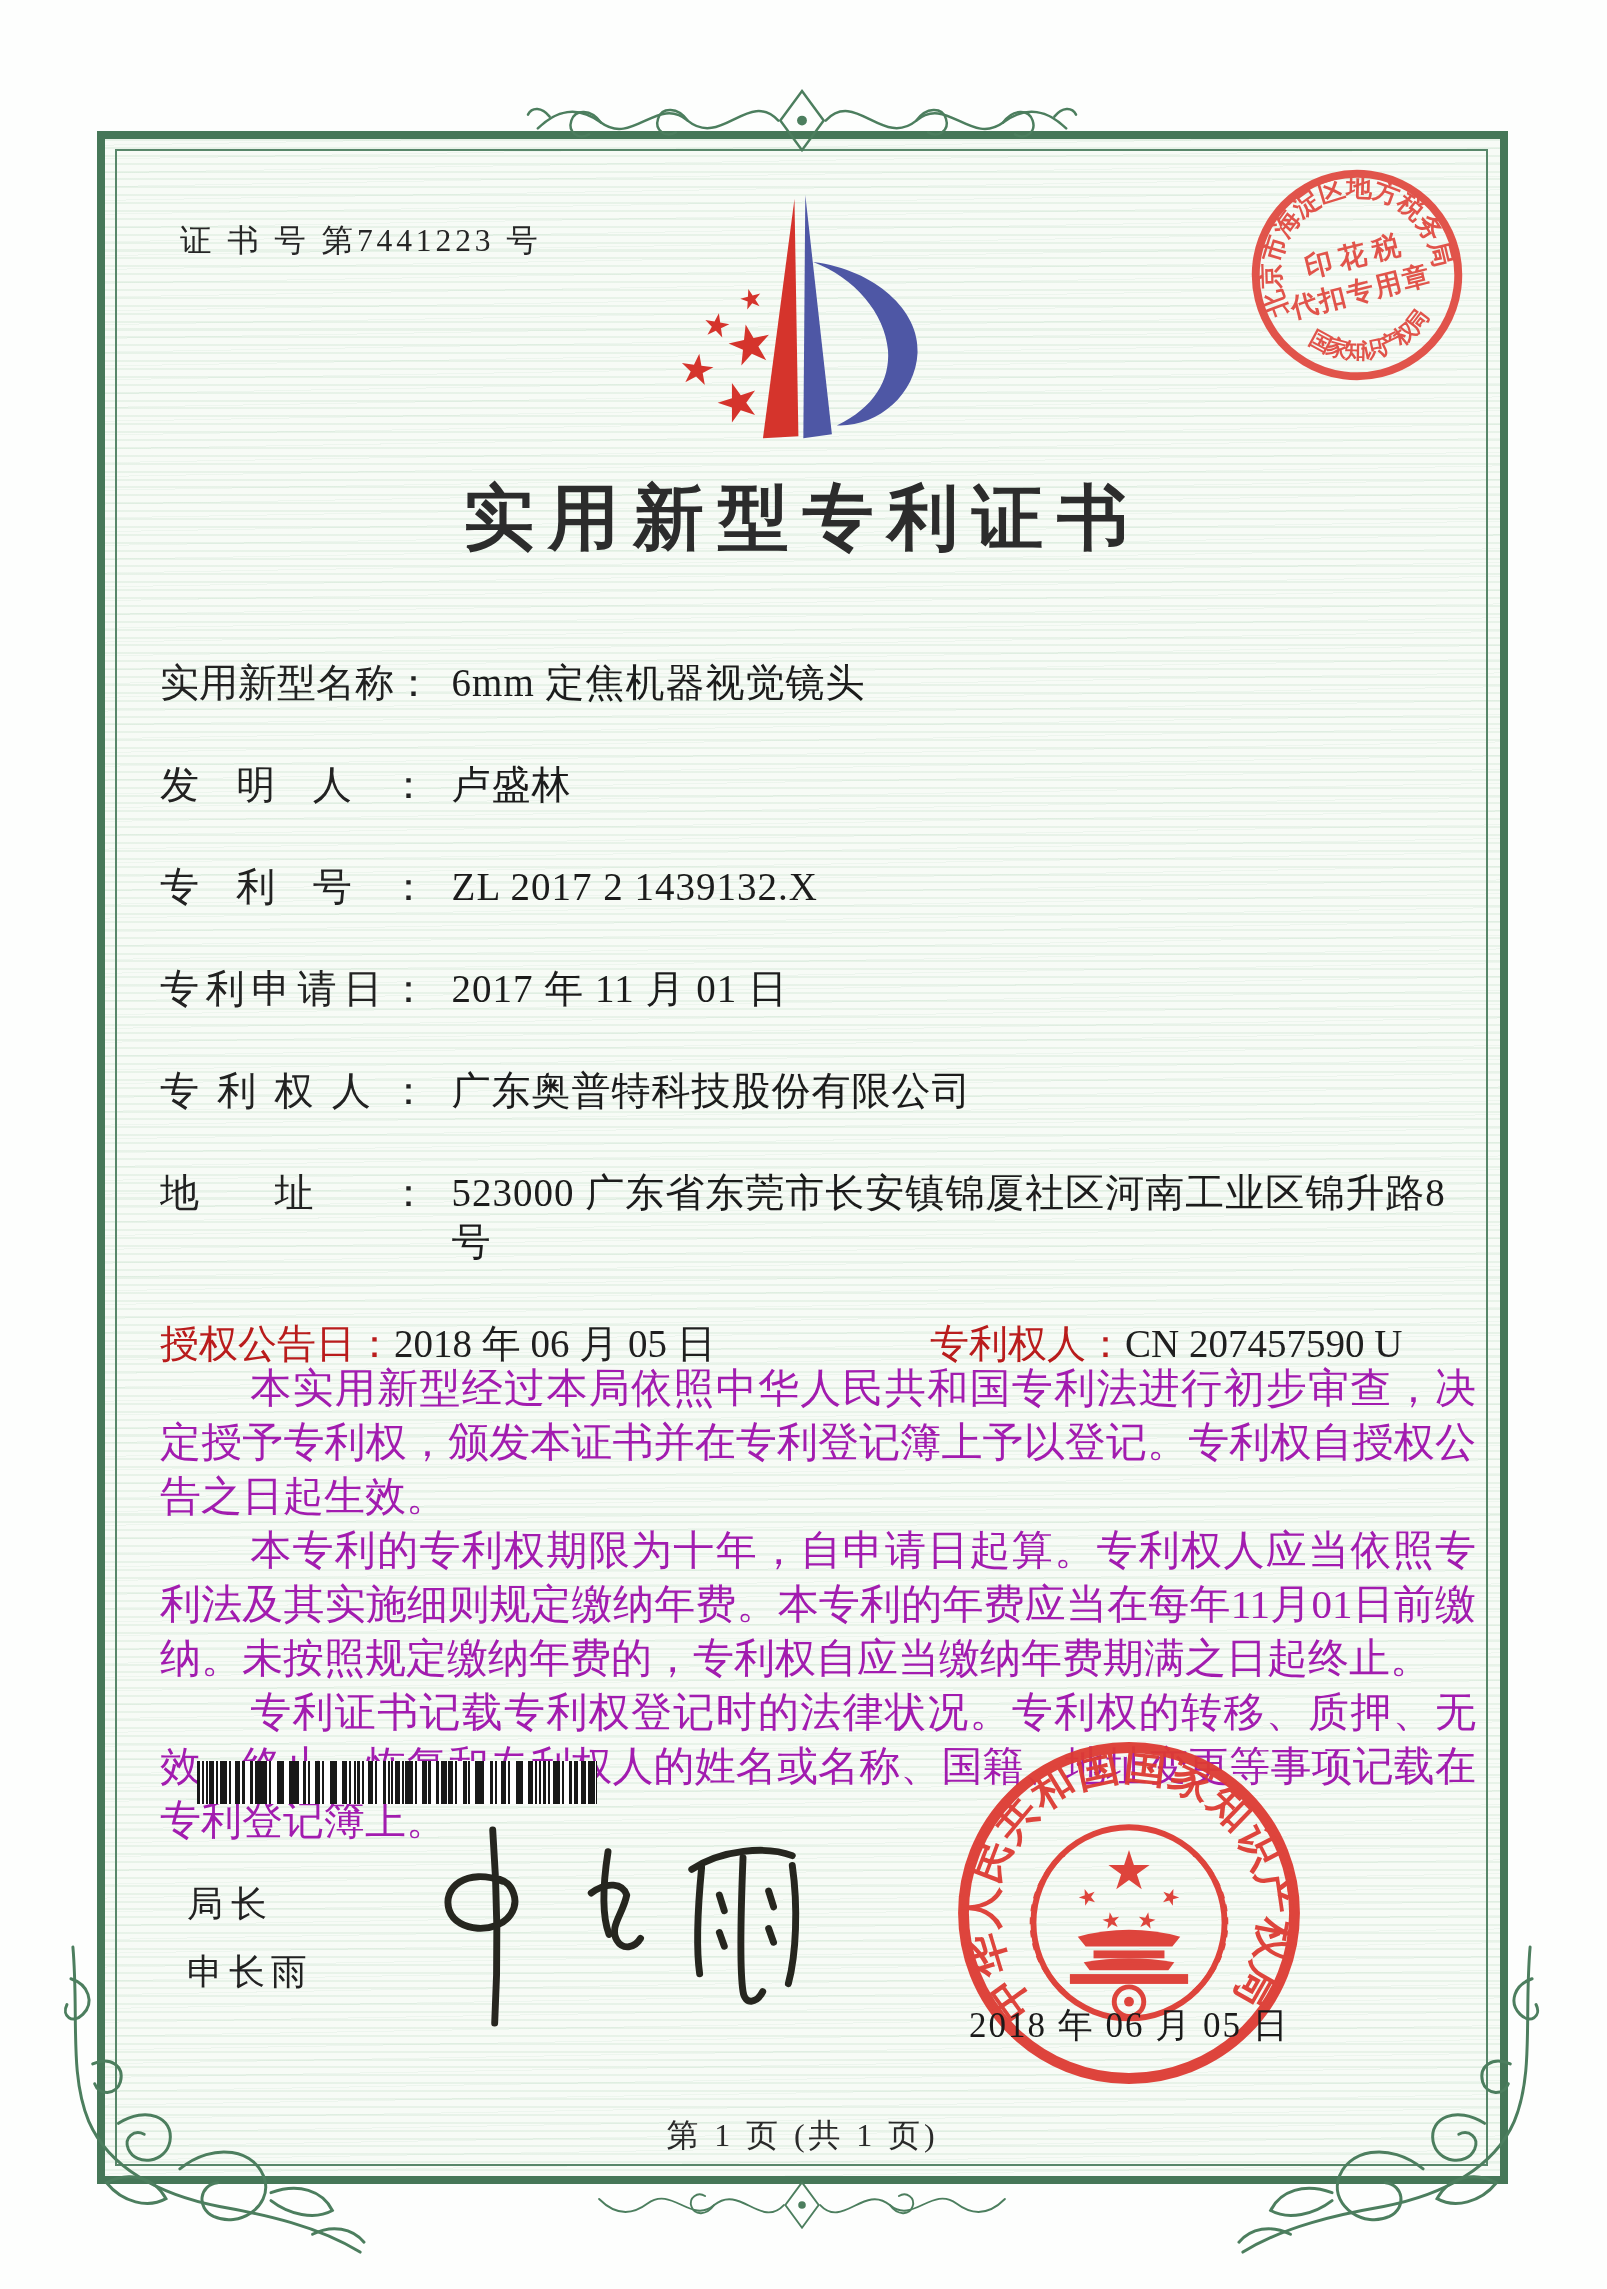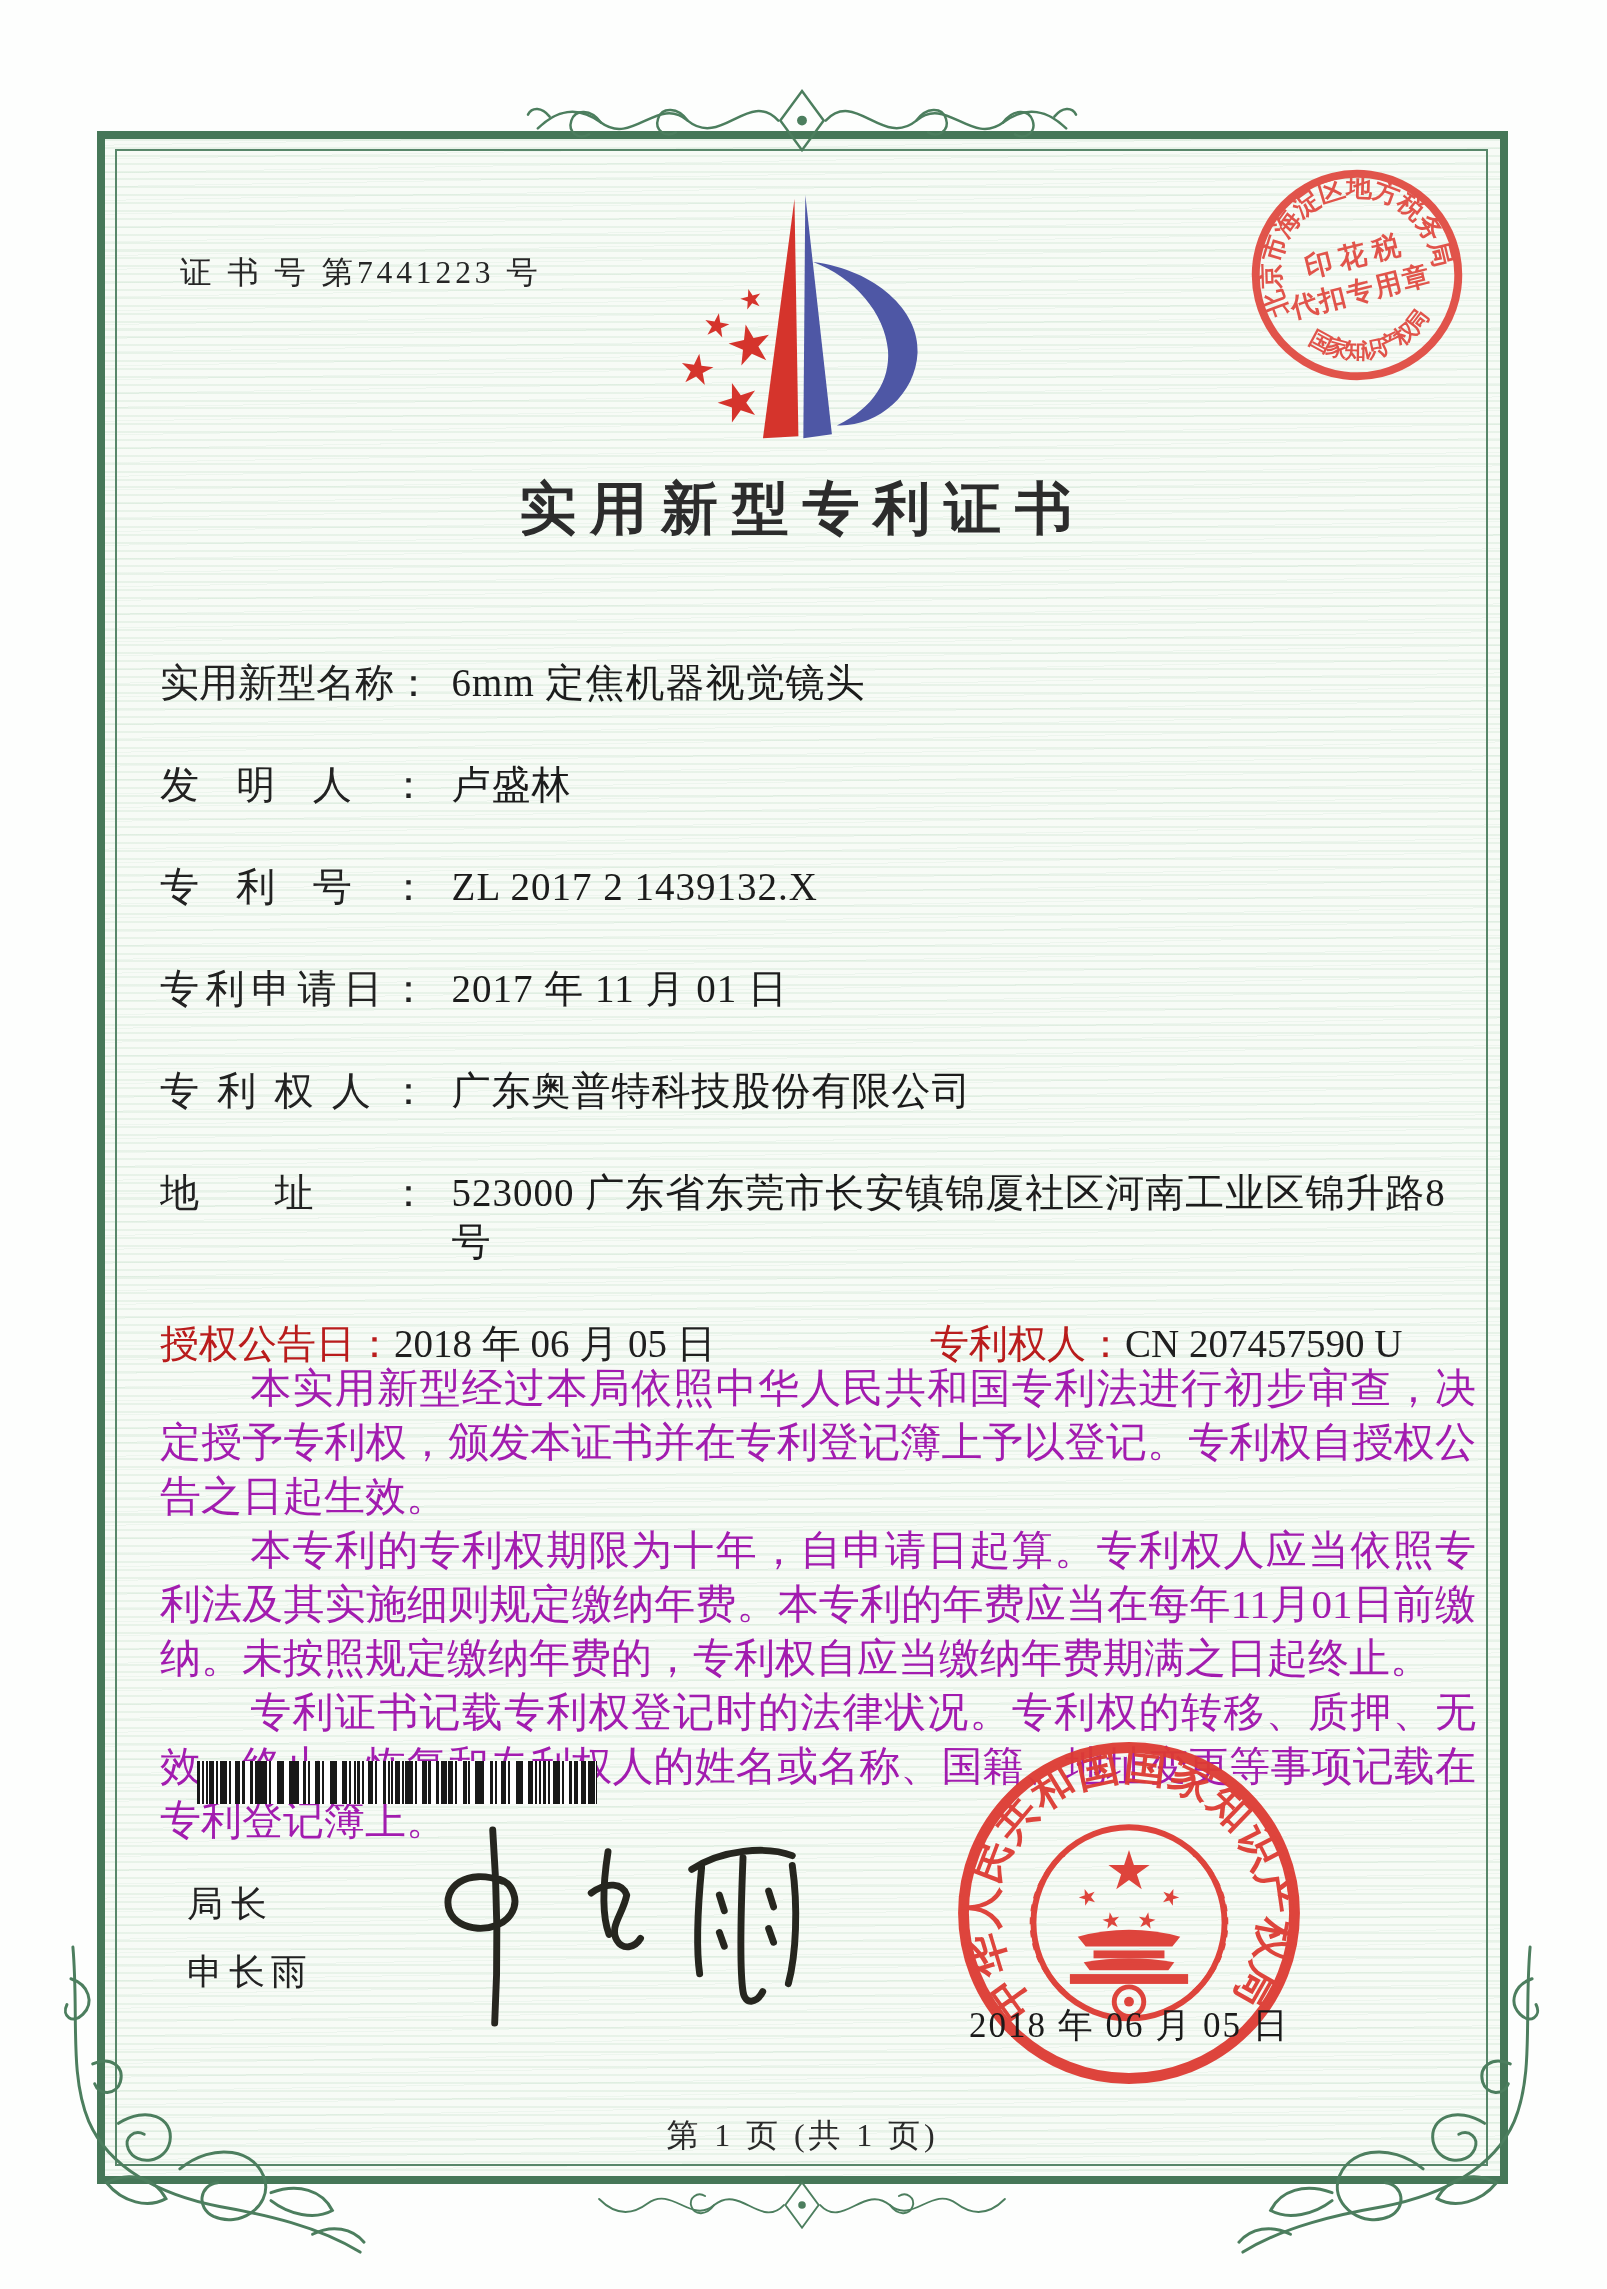--- a/index.html
+++ b/index.html
@@ -26,29 +26,29 @@
     border:2px solid #58876a;box-sizing:border-box;z-index:2;
   }
   .orn{position:absolute;z-index:3;}
   .orn svg{display:block;width:100%;height:100%;}
   .orn-top{left:526px;top:77px;width:552px;height:99px;}
   .orn-bottom{left:590px;top:2153px;width:424px;height:95px;transform:scaleY(-1);}
   .orn-bl{left:63px;top:1943px;width:307px;height:331px;}
   .orn-br{left:1233px;top:1943px;width:307px;height:331px;transform:scaleX(-1);}
 
   .cert-no{
-    position:absolute;left:180px;top:252px;font-size:31.5px;letter-spacing:3.9px;
+    position:absolute;left:180px;top:220px;font-size:31.5px;letter-spacing:3.9px;
     color:#262626;z-index:4;
   }
   .logo{position:absolute;left:630px;top:185px;width:325px;height:276px;z-index:4;}
   .logo svg{display:block;width:100%;height:100%;}
 
   .doc-title{
     position:absolute;left:97px;top:471px;width:1411px;text-align:center;
-    font-size:57px;font-weight:bold;letter-spacing:13.8px;color:#2c2c2c;z-index:4;
+    font-size:71px;font-weight:bold;letter-spacing:13.8px;color:#2c2c2c;z-index:4;
   }
 
   .fields{position:absolute;left:160px;top:658px;width:1316px;z-index:4;font-size:39px;line-height:49px;}
   .frow{position:relative;margin-bottom:53px;white-space:nowrap;}
   .flabel{
     display:inline-block;width:268px;text-align:justify;text-align-last:justify;
     vertical-align:top;color:#222;
   }
   .fvalue{
     display:inline-block;margin-left:23.6px;vertical-align:top;color:#1c1c1c;

